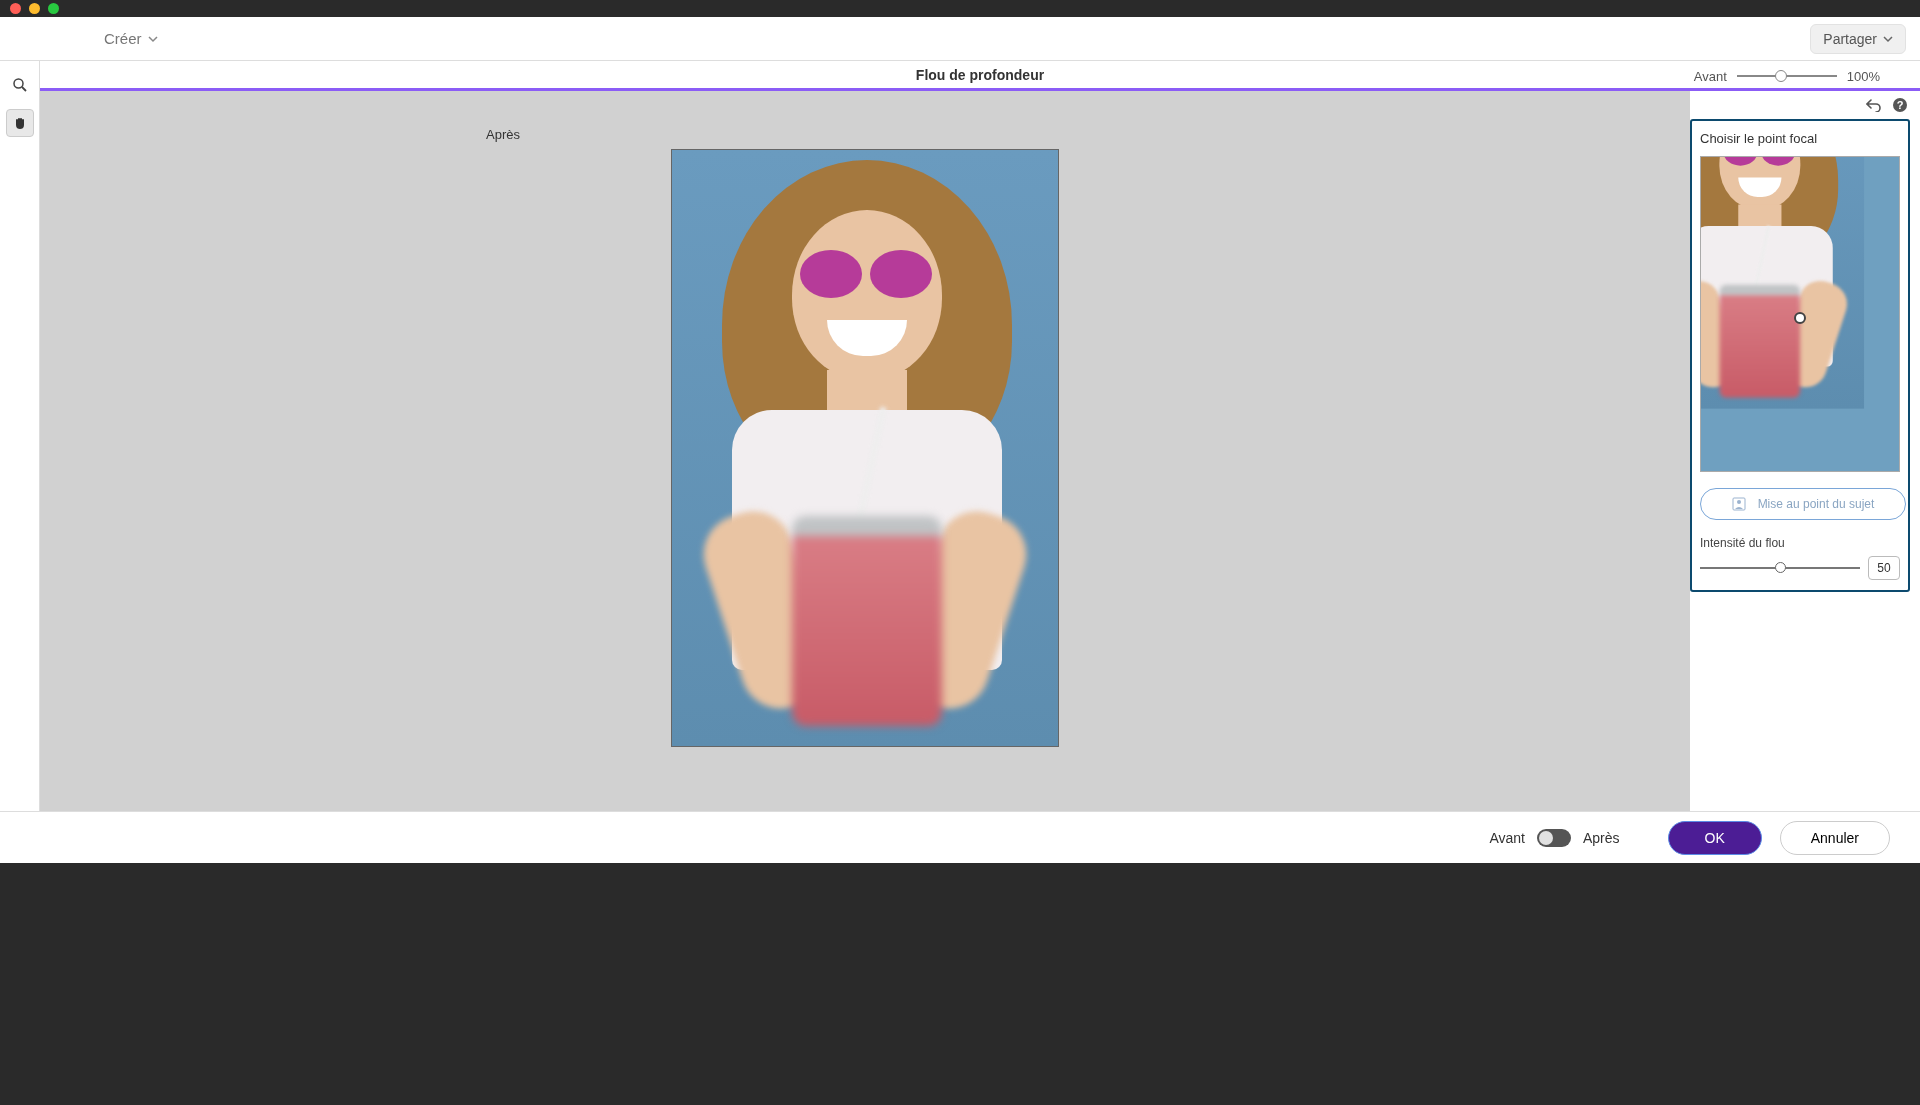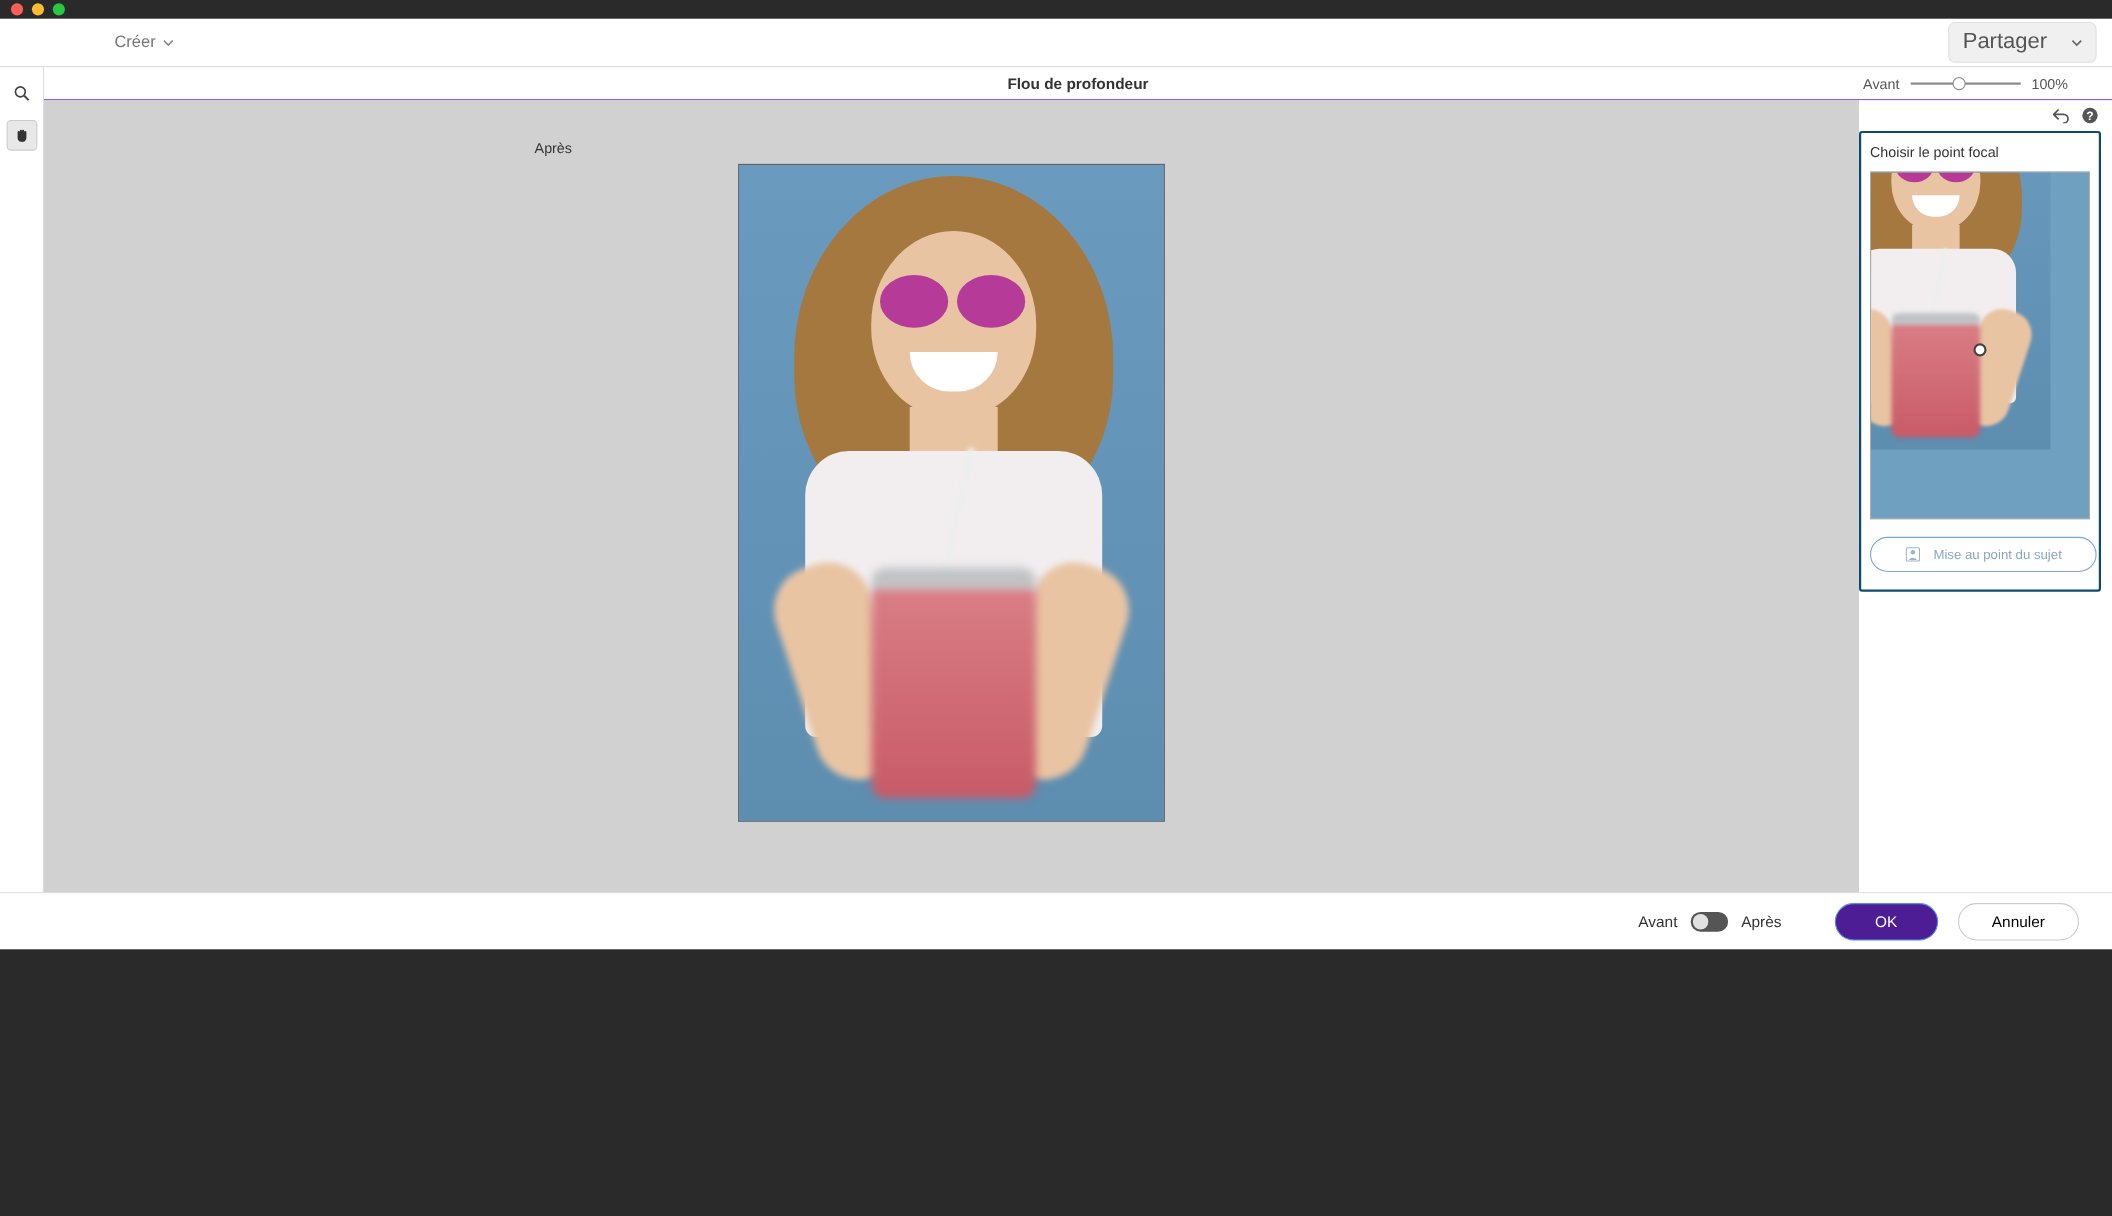--- a/index.html
+++ b/index.html
@@ -10,30 +10,30 @@
   .circ { width: 11px; height: 11px; border-radius: 50%; }
   .circ.red { background: #ff5f57; }
   .circ.yellow { background: #febc2e; }
   .circ.green { background: #28c840; }
 
   
   .toolbar { height: 44px; background: #ffffff; border-bottom: 1px solid #ddd; display: flex; align-items: center; justify-content: space-between; padding: 0 14px; }
   .toolbar-left { display: flex; align-items: center; gap: 8px; padding-left: 90px; }
   .create-btn { display: flex; align-items: center; gap: 6px; color: #767676; font-size: 15px; cursor: pointer; justify-content: space-between; }
   .chev { width: 10px; height: 10px; display: inline-block; }
-  .share-btn { background: #f0f0f0; border: 1px solid #e2e2e2; border-radius: 6px; padding: 6px 12px; display: flex; align-items: center; gap: 22px; color: #555; font-size: 20px; cursor: pointer; }
+  .share-btn { background: #f0f0f0; border: 1px solid #e2e2e2; border-radius: 6px; padding: 6px 12px; display: flex; align-items: center; gap: 6px; color: #555; font-size: 14px; cursor: pointer; }
 
   
   .app-body { display: flex; height: 750px; background: #d1d1d1; }
   .left-tools { width: 40px; background: #fff; border-right: 1px solid #ddd; display: flex; flex-direction: column; align-items: center; padding-top: 10px; gap: 10px; }
   .tool-btn { width: 28px; height: 28px; display: flex; align-items: center; justify-content: center; border-radius: 4px; cursor: pointer; }
   .tool-btn.active { background: #e8e8e8; border: 1px solid #ccc; }
 
   .canvas-area { flex: 1; display: flex; flex-direction: column; }
-  .canvas-header { height: 30px; background: #fff; border-bottom: 1px solid #8b5cf6; display: flex; align-items: center; justify-content: center; position: relative; }
+  .canvas-header { height: 30px; background: #fff; border-bottom: 3px solid #8b5cf6; display: flex; align-items: center; justify-content: center; position: relative; }
   .canvas-title { font-size: 14px; font-weight: 600; color: #333; }
   .zoom-group { position: absolute; right: 40px; top: 0; height: 30px; display: flex; align-items: center; gap: 10px; color: #555; font-size: 13px; }
   .zoom-slider-wrap { width: 100px; height: 2px; background: #888; position: relative; }
   .zoom-thumb { position: absolute; top: -5px; left: 38px; width: 12px; height: 12px; border-radius: 50%; background: #fff; border: 1px solid #888; }
 
   .canvas-viewport { flex: 1; background: #d1d1d1; display: flex; flex-direction: column; align-items: center; justify-content: flex-start; padding-top: 40px; position: relative; }
   .preview-label { position: absolute; top: 36px; left: 446px; font-size: 13px; color: #333; font-weight: 500; }
   .preview-img { width: 388px; height: 598px; border: 1px solid #666; margin-top: 18px; background: #6fa0c0; overflow: hidden; position: relative; }
 
   
@@ -196,20 +196,29 @@
               <svg width="14" height="14" viewBox="0 0 14 14">
                   <rect x="1" y="1" width="12" height="12" rx="1" stroke="#9bb3cf" fill="none"></rect>
                   <circle cx="7" cy="5" r="2" fill="#9bb3cf"></circle>
                   <path d="M3 12 q4 -4 8 0" fill="#9bb3cf"></path>
                 </svg>
             </span>
             <span>Mise au point du sujet</span>
           </div>
 
 
+          <div class="slider-row">
+            <div class="slider-label">Intensité du flou</div>
+            <div class="slider-body">
+              <div class="slider-track">
+                <div class="slider-knob" style="left:calc(50% - 5px);"></div>
+              </div>
+              <div class="slider-val">50</div>
+            </div>
+          </div>
         </div>
       </div>
     </div>
   </div>
 </div>
 
 <div class="bottom-bar">
   <div class="before-after">
     <span>Avant</span>
     <div class="toggle">

